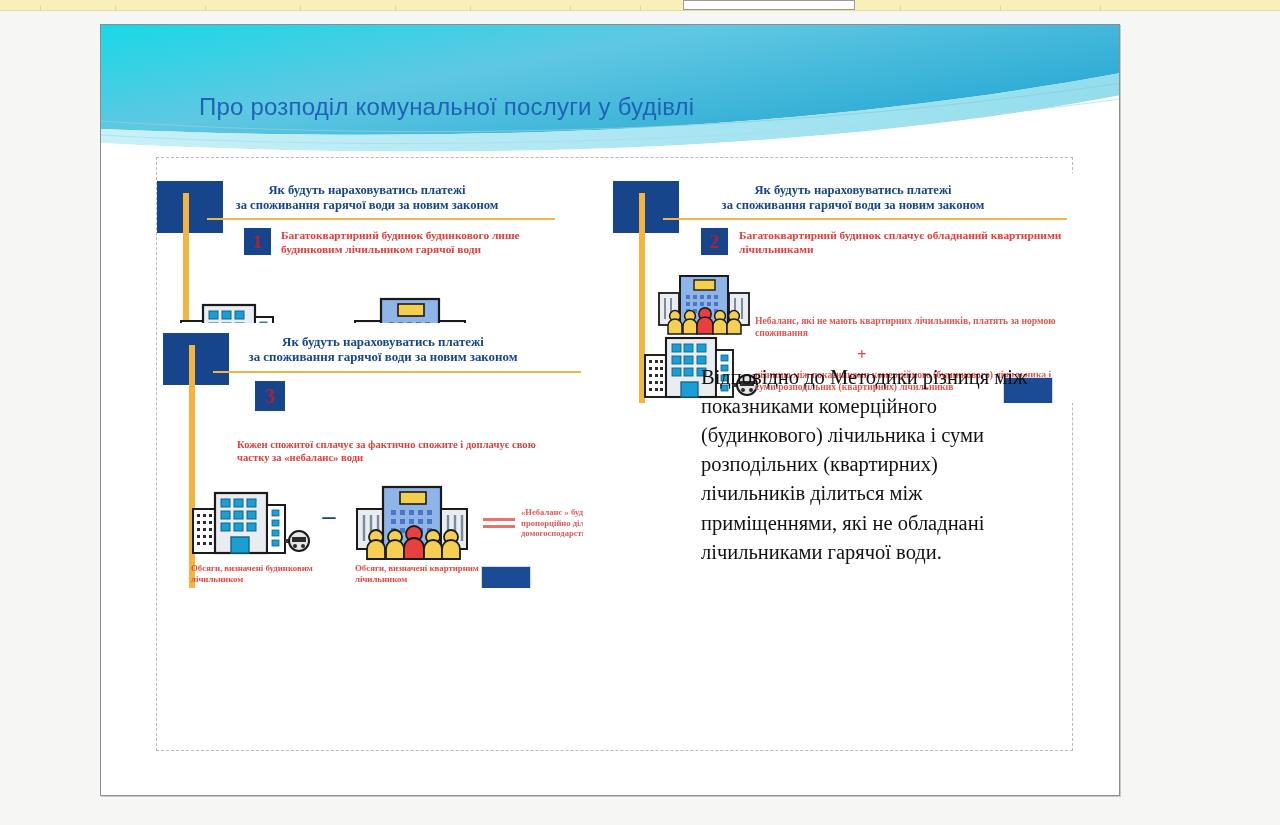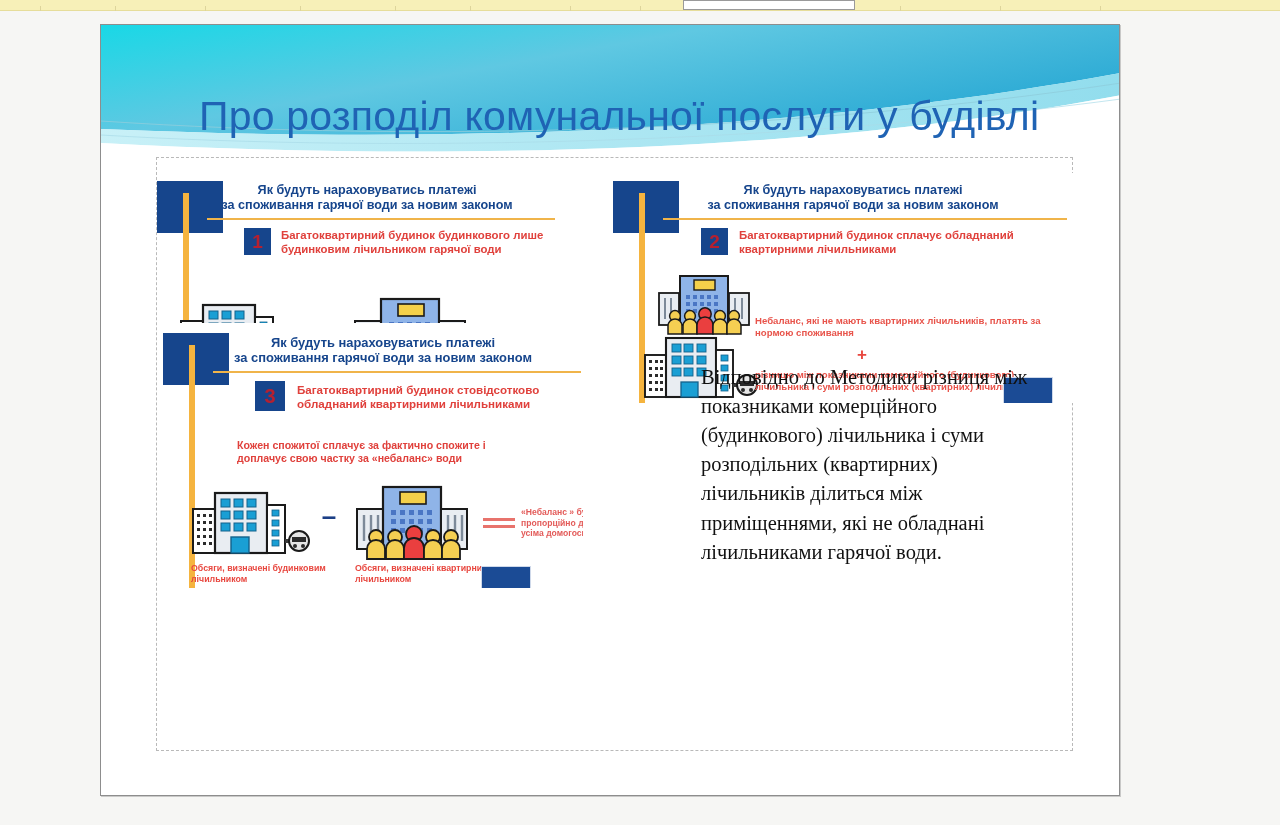--- a/index.html
+++ b/index.html
@@ -52,40 +52,41 @@
     width: 1020px; height: 135px;
     overflow: hidden;
     pointer-events: none;
   }
 
   
   #slide-title {
     position: absolute;
     left: 98px; top: 68px;
     width: 880px;
-    font-size: 41px;
+    font-size: 24px;
     font-weight: 400;
     color: #1f63b4;
     letter-spacing: .2px;
     white-space: nowrap;
   }
 
   
   #content-placeholder {
     position: absolute;
     left: 55px; top: 132px;
     width: 917px; height: 594px;
     border: 1px dashed #b9b9b9;
   }
 
   
   .info-card {
     position: absolute;
     background: #ffffff;
     overflow: hidden;
+    font-family: Liberation Serif, serif;
   }
   .card-bluesq {           
     position: absolute;
     background: #16458c;
   }
   .card-orangebar {        
     position: absolute;
     background: #f5b43f;
   }
   .card-bluesq-br {        
@@ -477,21 +478,20 @@
 
       <div class="card-head" style="left:20px; top:12px; width:400px; font-size:12.9px;">
         <div>Як будуть нараховуватись платежі</div>
         <div>за споживання гарячої води за новим законом</div>
       </div>
       <div class="head-rule" style="left:50px; top:48px; width:368px;"></div>
 
       <div class="num-box" style="left:92px; top:58px; width:30px; height:30px; font-size:20px;">
         <span>3</span>
       </div>
-      <div class="red-text" style="left:134px; top:60px; width:285px; font-size:11.6px;">Багатоквартирний будинок стовідсотково обладнаний квартирними лічильниками</div>
 
       <div class="red-text" style="left:74px; top:116px; width:300px; font-size:10.6px; color:#e0413c;">Кожен спожитої сплачує за фактично спожите і доплачує свою частку за «небаланс» води</div>
 
       <div class="bld" style="left:28px; top:164px;">
         <svg width="120" height="72" viewBox="0 0 120 72">
           <rect x="2" y="22" width="22" height="44" fill="#ffffff" stroke="#1a1a1a" stroke-width="2"></rect>
           <g fill="#2b2b2b">
             <rect x="6" y="27" width="3" height="3"></rect>
               <rect x="12" y="27" width="3" height="3"></rect>
               <rect x="18" y="27" width="3" height="3"></rect>

